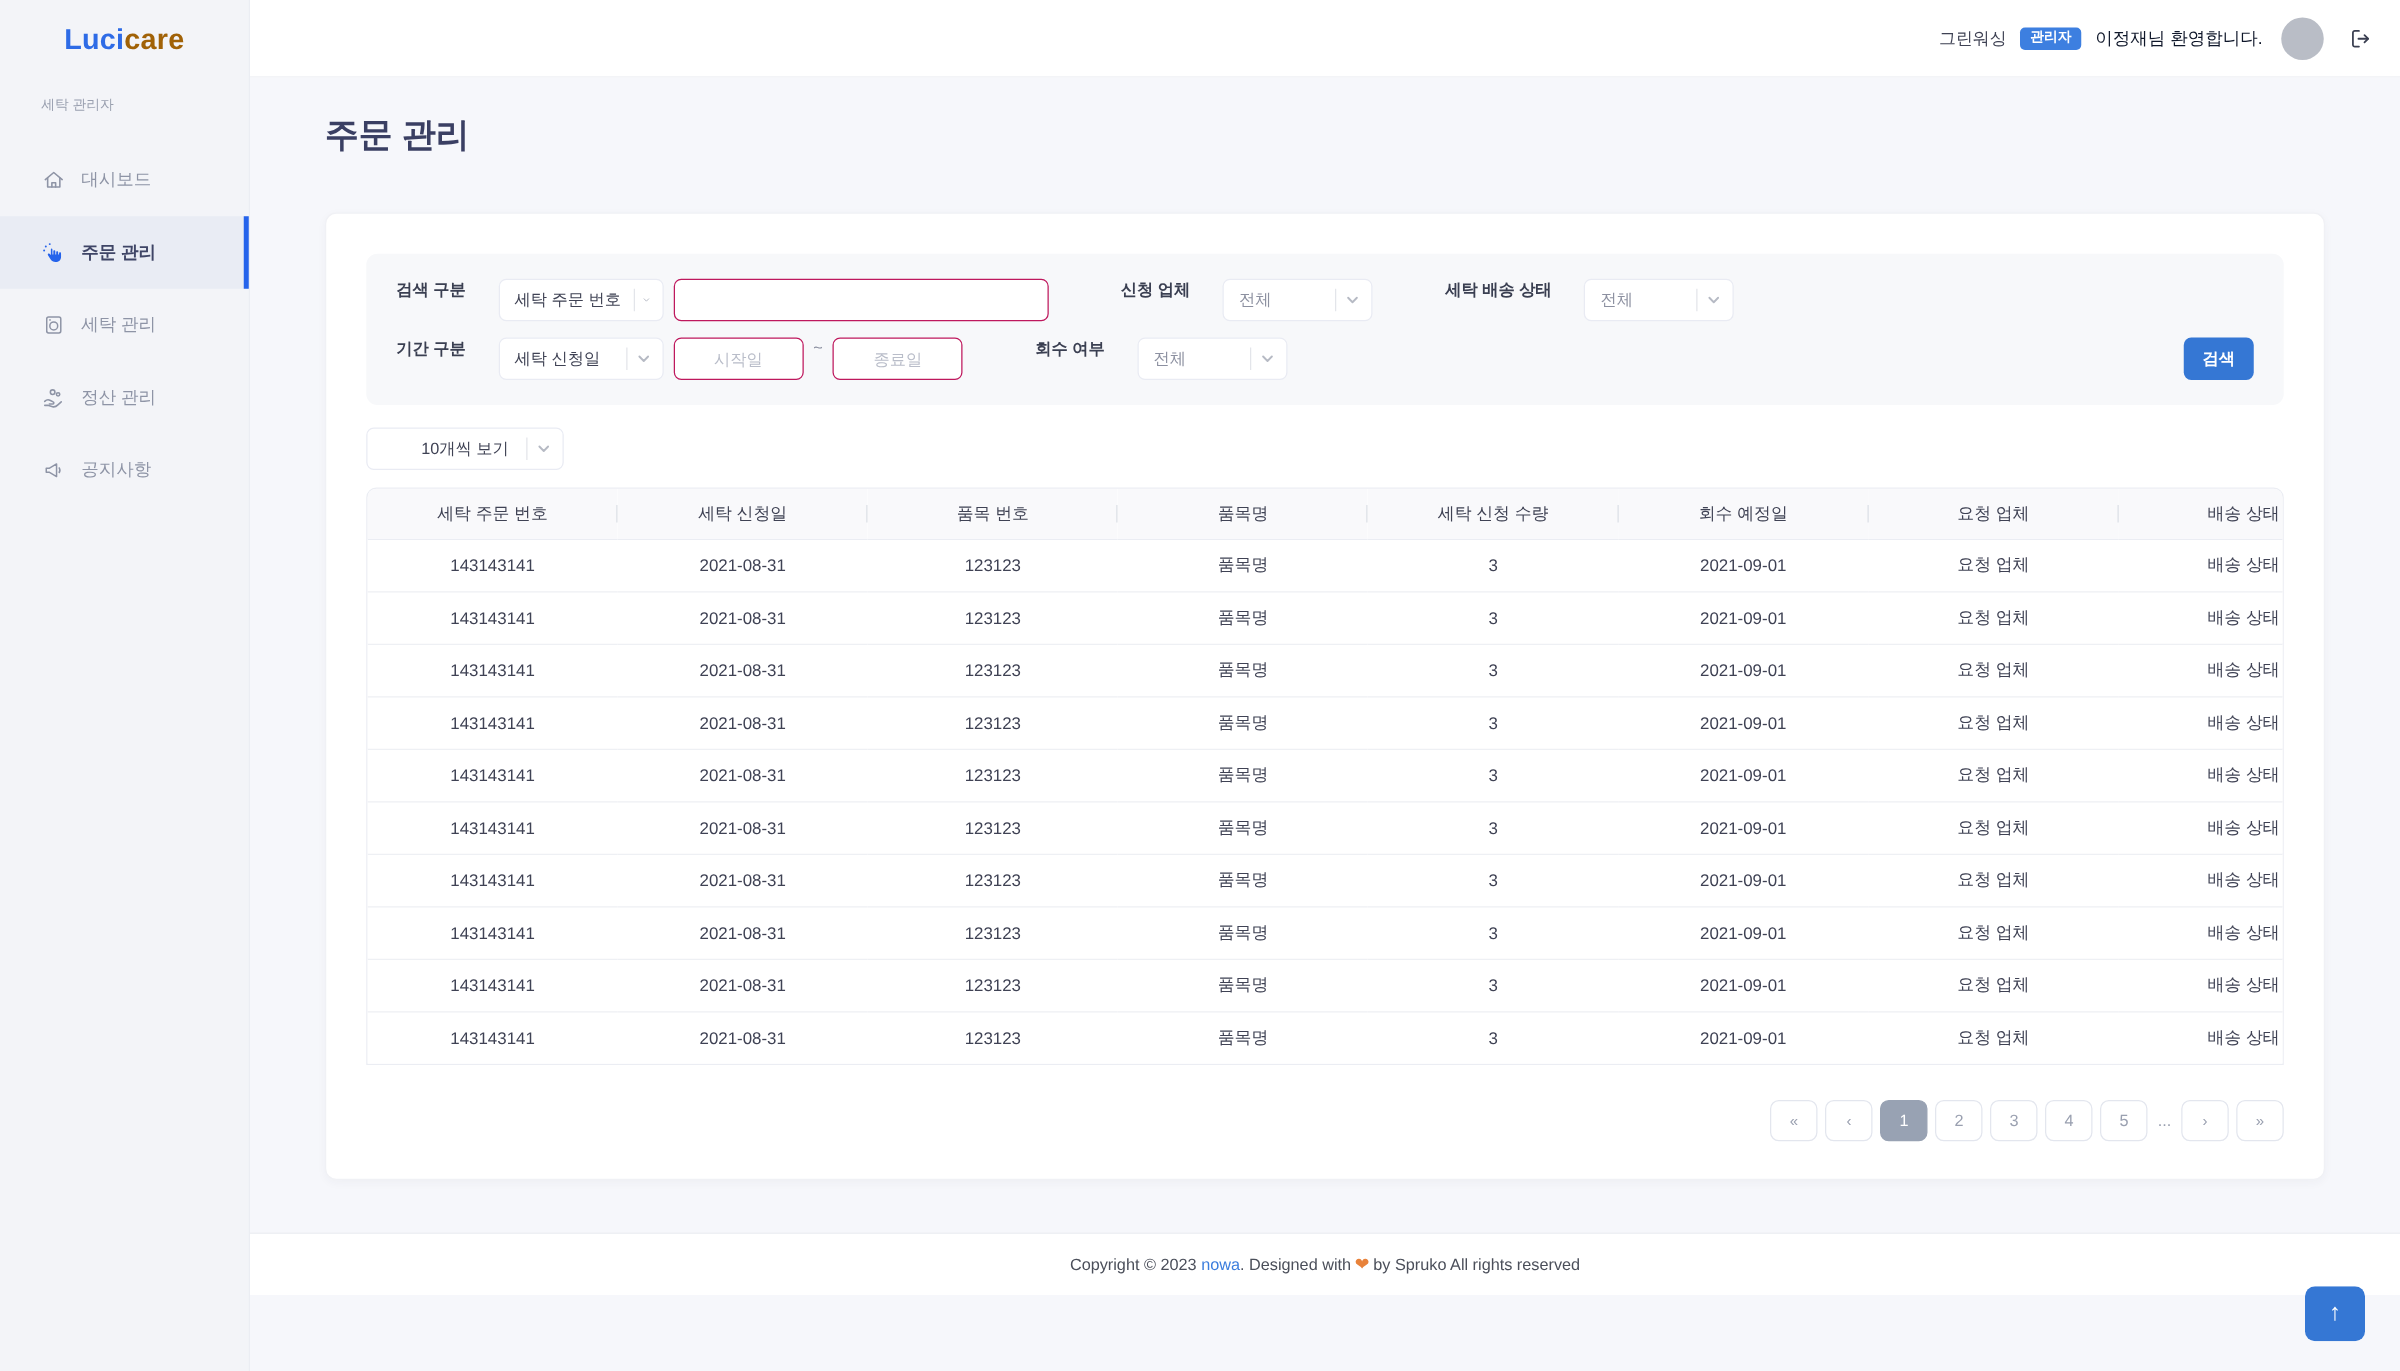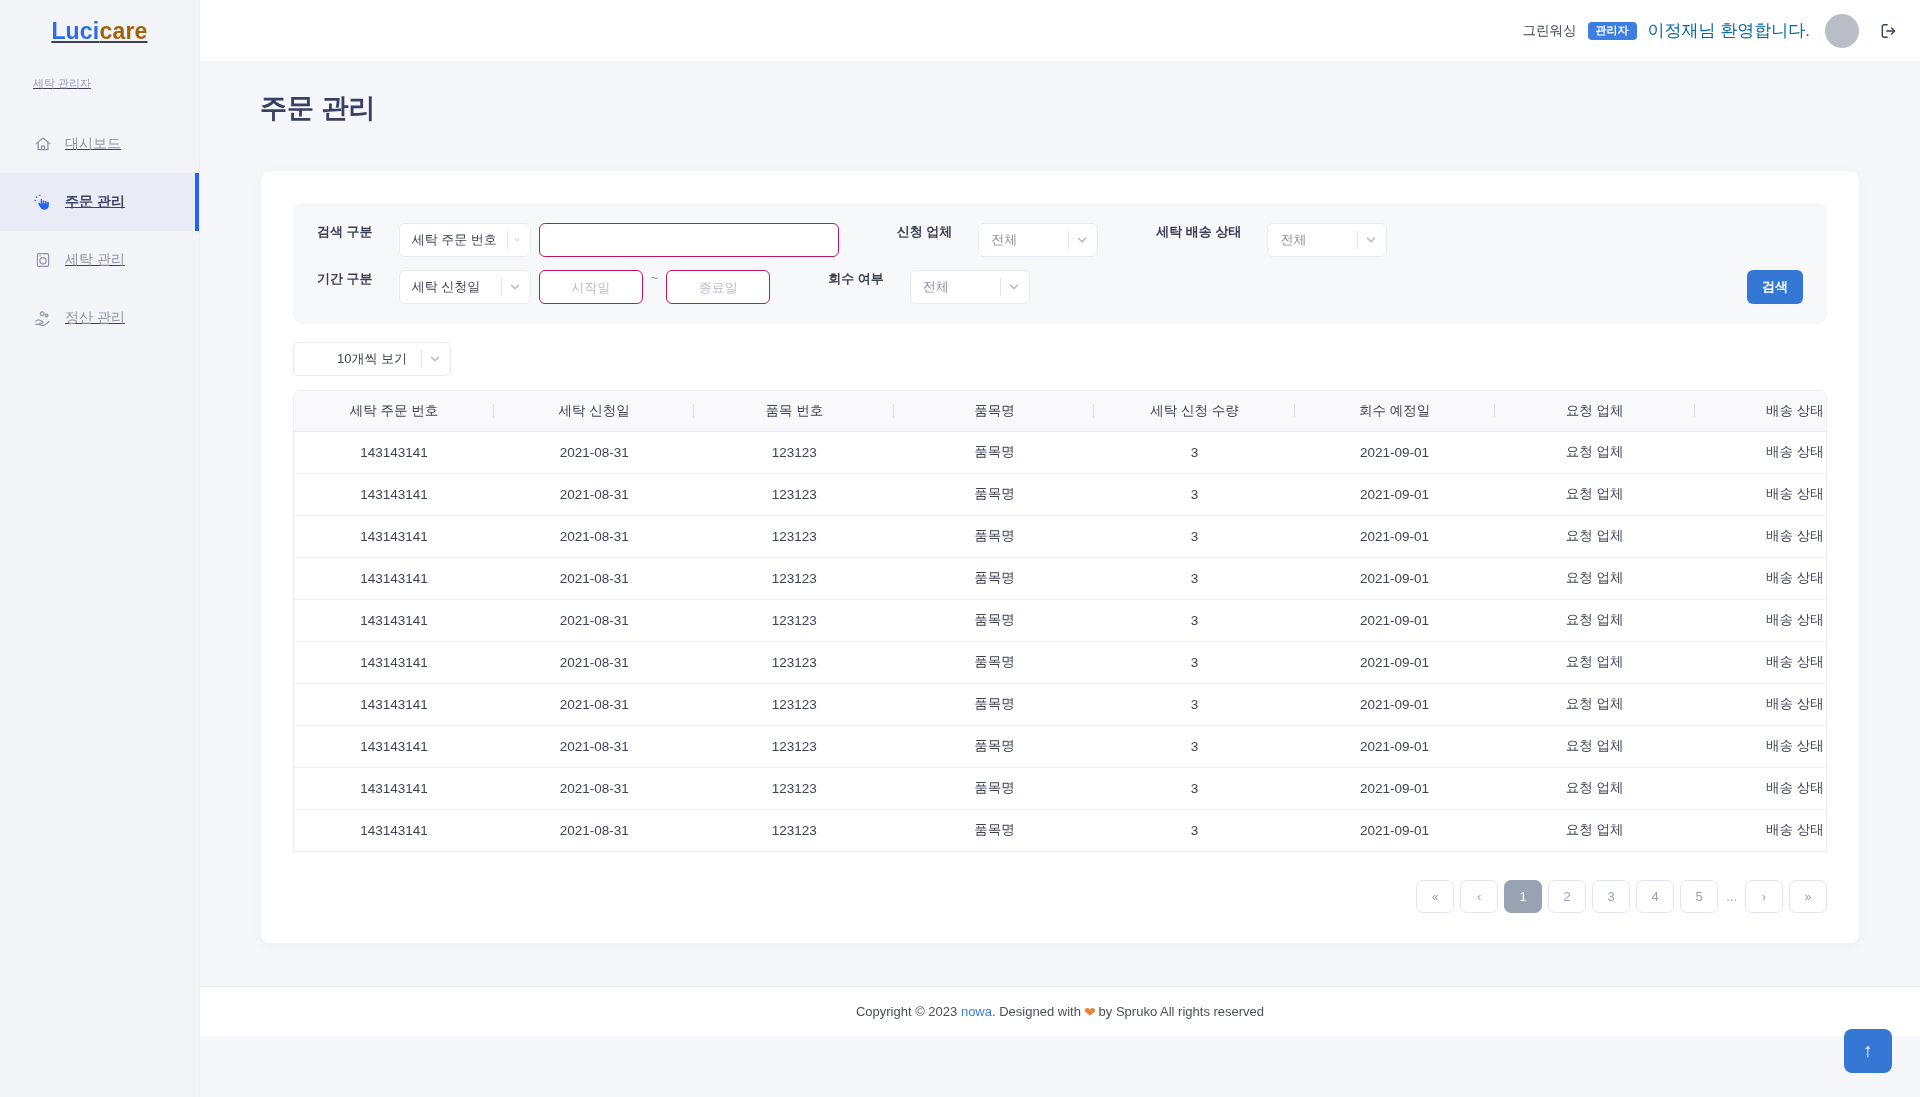--- a/index.html
+++ b/index.html
@@ -6,21 +6,21 @@
   html,body { width:1920px; height:1097px; }
   body {
     font-family:"Liberation Sans","DejaVu Sans",sans-serif;
     background:#f6f7fb; color:#3f4254; overflow:hidden;
   }
   .app { display:flex; width:1920px; height:1097px; }
 
   
   .sidebar {
     width:200px; flex:0 0 200px; background:#f3f4f8;
-    border-right:1px solid #ebedf3; height:1097px;text-decoration:underline;
+    border-right:1px solid #ebedf3; height:1097px;
   }
   .logo { height:62px; display:flex; align-items:center; justify-content:center;
     font-size:23px; font-weight:800; letter-spacing:.2px; cursor:pointer; }
   .logo .l1 { color:#2e6be6; }
   .logo .l2 { color:#a16207; }
   .side-section { padding:14px 0 10px 33px; font-size:11px; color:#9aa0b0; }
   .nav { margin-top:14px; }
   .nav-item {
     height:58px; display:flex; align-items:center; gap:13px;
     padding-left:33px; font-size:14px; color:#8e94a6; cursor:pointer;
@@ -37,21 +37,21 @@
   .topbar {
     height:62px; background:#fff; border-bottom:1px solid #f0f1f5;
     display:flex; align-items:center; justify-content:flex-end; gap:11px;
     padding:0 22px; flex:0 0 62px;
   }
   .topbar .company { font-size:13.5px; color:#3f4254; }
   .badge {
     background:#3d7fe0; color:#fff; font-size:11px; font-weight:700;
     padding:3px 8px 4px; border-radius:4px; line-height:1;
   }
-  .topbar .welcome { font-size:17px; color:#0369a1;text-align:center; }
+  .topbar .welcome { font-size:14px; color:#0f172a;text-align:center; }
   .avatar { width:34px; height:34px; border-radius:50%; background:#b9bdc6; margin-left:4px; cursor:pointer; }
   .logout { margin-left:8px; cursor:pointer; display:flex; align-items:center; }
 
   .content { flex:1; padding:28px 60px 0; overflow:hidden; }
   .page-title { font-size:27px; font-weight:700; color:#3a3f63; margin-bottom:44px; }
 
   .card {
     background:#fff; border:1px solid #f0f1f5; border-radius:9px;
     box-shadow:0 2px 8px rgba(40,50,80,.04);
     padding:32px 32px 30px;
@@ -193,20 +193,29 @@
           <svg width="19" height="19" viewBox="0 0 24 24" fill="none" stroke="#8e94a6" stroke-width="1.6" stroke-linecap="round" stroke-linejoin="round">
               <circle cx="11.5" cy="6" r="2.3"></circle>
               <circle cx="17" cy="8.2" r="1.7"></circle>
               <path d="M3.5 15.3c1.8-1.8 3.8-2 5.3-1.1l3.2 1.6c1.1.5.9 2.1-.5 2.1H8.2"></path>
               <path d="M3.5 19.3h3.2l4.8 1.4c1.9.5 3.8-.4 5.3-1.9l3.4-3"></path>
             </svg>
         </span>
         <span>정산 관리</span>
       </div>
 
+      <div class="nav-item">
+        <span class="ico">
+          <svg width="18" height="18" viewBox="0 0 24 24" fill="none" stroke="#8e94a6" stroke-width="1.6" stroke-linejoin="round">
+              <path d="M4 10v4.5h3.5L15 19V5.5L7.5 10H4z"></path>
+              <path d="M17.5 9.2c1.2 1.6 1.2 4.4 0 6"></path>
+            </svg>
+        </span>
+        <span>공지사항</span>
+      </div>
 
     </nav>
   </aside>
 
   <div class="main">
 
     <header class="topbar">
       <span class="company">그린워싱</span>
       <span class="badge">관리자</span>
       <span class="welcome">이정재님 환영합니다.</span>

